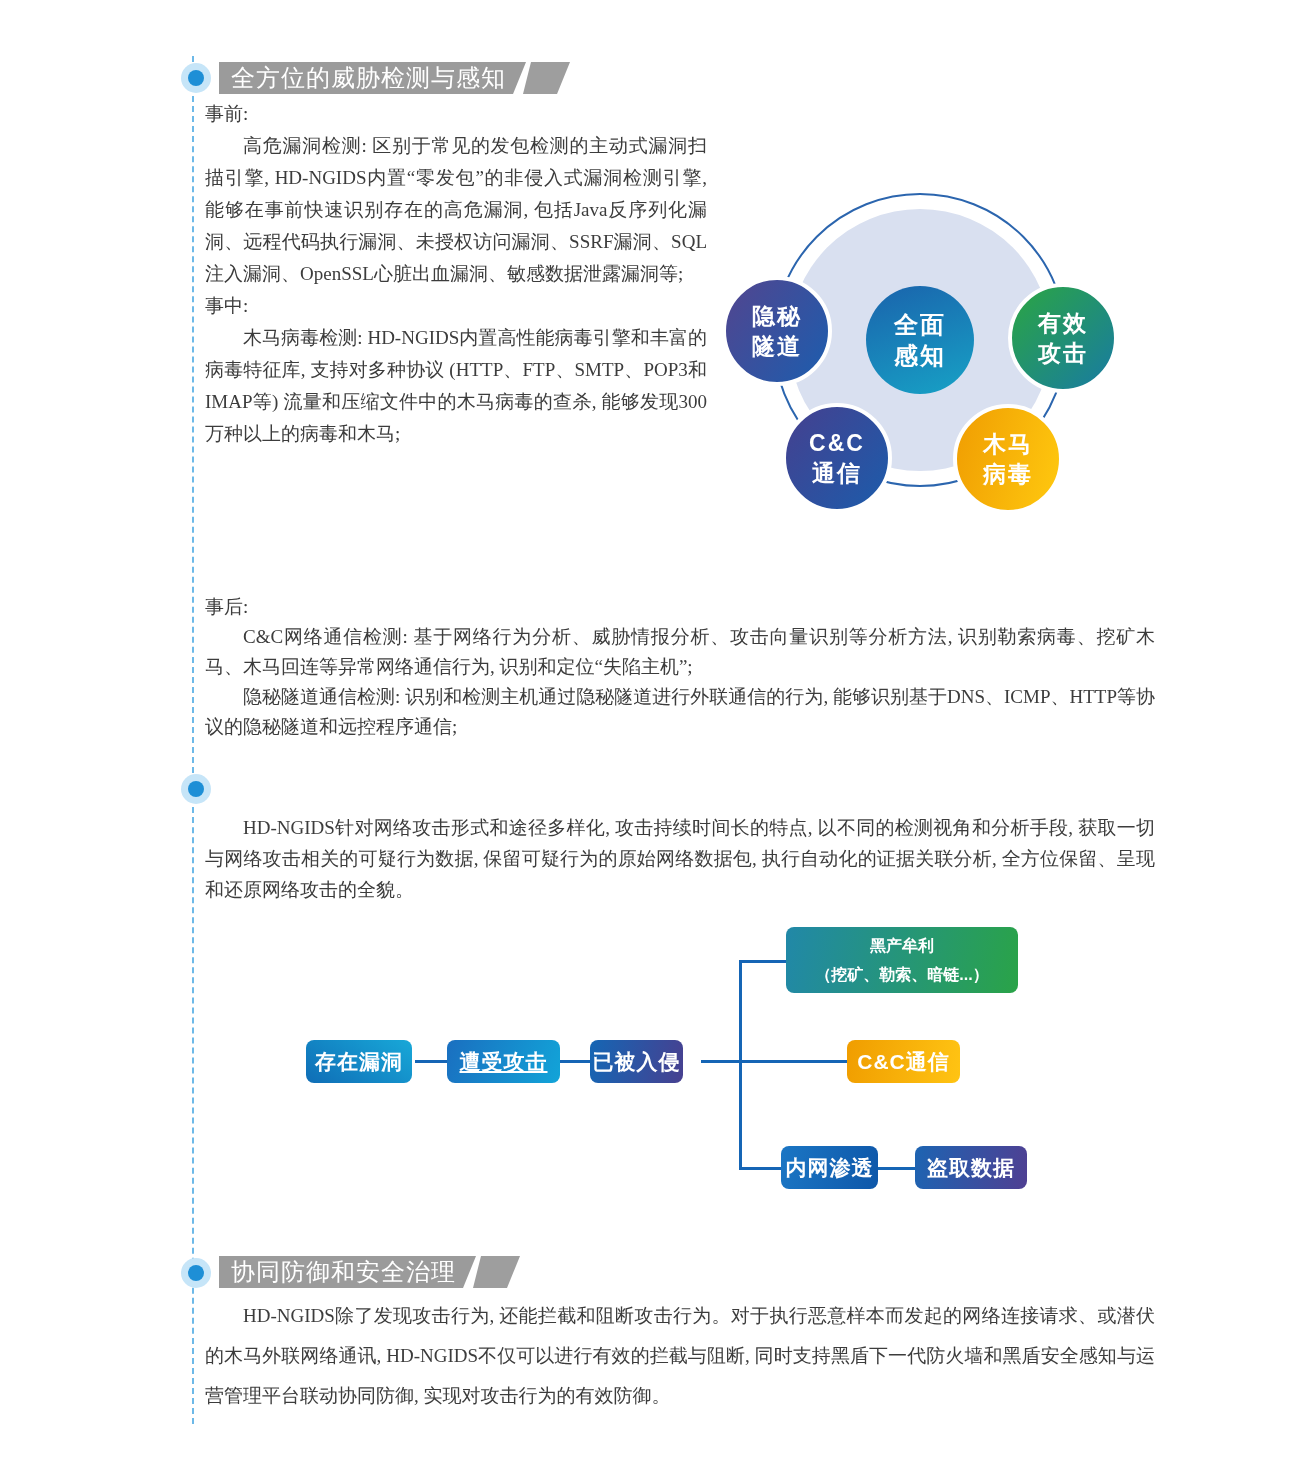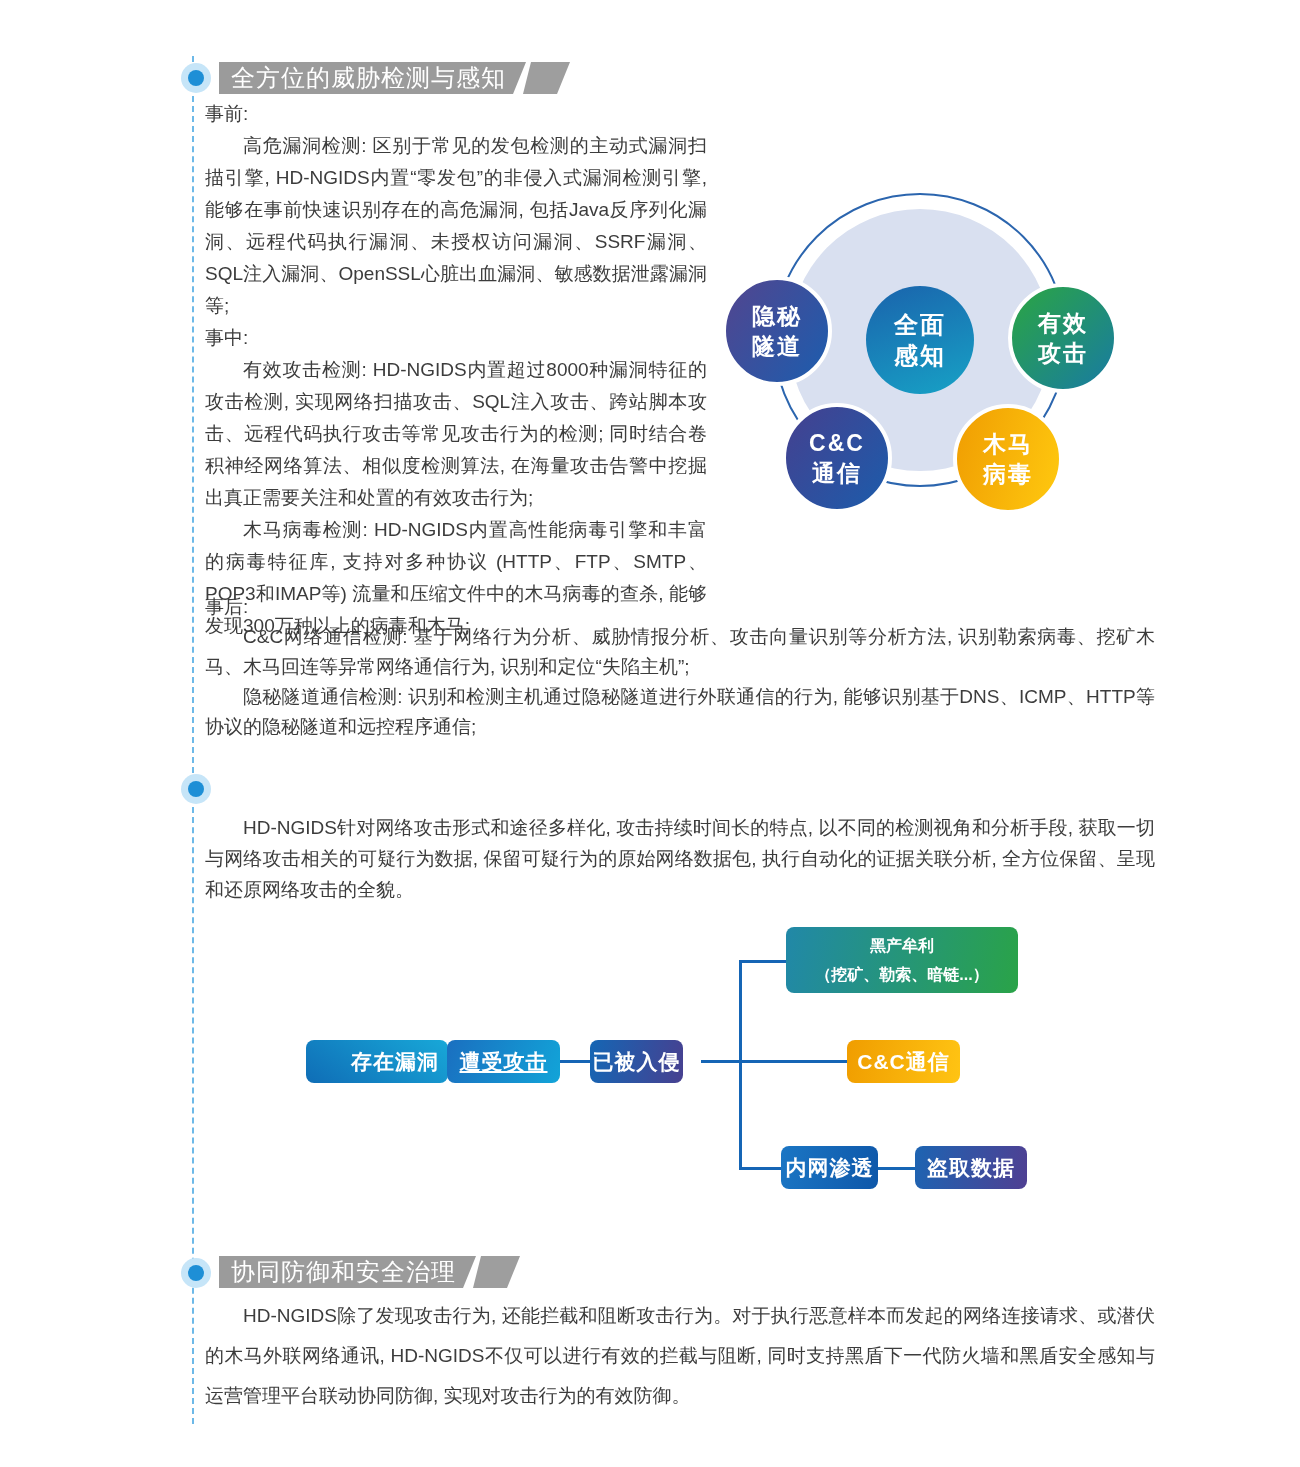--- a/index.html
+++ b/index.html
@@ -16,21 +16,21 @@
   .banner-main{
     background:#9b9b9b;color:#ffffff;font-size:24px;line-height:32px;
     padding:0 20px 0 12px;letter-spacing:1px;
     clip-path:polygon(0 0,100% 0,calc(100% - 13px) 100%,0 100%);
   }
   .banner-tail{
     width:52px;margin-left:-8px;background:#9e9e9e;
     clip-path:polygon(13px 0,100% 0,calc(100% - 13px) 100%,5px 100%);
   }
   
-  .txt{position:absolute;font-size:19px;color:#3c3c3c;text-align:justify;}
+  .txt{position:absolute;font-size:19px;color:#3c3c3c;text-align:justify;font-family:Liberation Serif, serif;}
   .txt p{margin:0;text-indent:2em;}
   .txt .phase{text-indent:0;}
   .narrow{left:205px;top:98px;width:502px;line-height:32px;}
   .wide1{left:205px;top:592px;width:950px;line-height:30px;}
   .wide2{left:205px;top:812px;width:950px;line-height:31px;}
   .wide3{left:205px;top:1296px;width:950px;line-height:40px;}
   
   .diagram{position:absolute;left:640px;top:120px;width:510px;height:450px;}
   .orbit-ring{position:absolute;left:133px;top:73px;width:294px;height:294px;border:2px solid #2b65ae;border-radius:50%;box-sizing:border-box;}
   .base-circle{position:absolute;left:149px;top:89px;width:262px;height:262px;border-radius:50%;background:#d9e0f0;}
@@ -81,21 +81,20 @@
 
   <div class="banner" style="left:219px;top:62px;">
     <div class="banner-main">全方位的威胁检测与感知</div>
     <div class="banner-tail"></div>
   </div>
 
   <div class="txt narrow">
     <p class="phase">事前:</p>
     <p>高危漏洞检测: 区别于常见的发包检测的主动式漏洞扫描引擎, HD-NGIDS内置“零发包”的非侵入式漏洞检测引擎, 能够在事前快速识别存在的高危漏洞, 包括Java反序列化漏洞、远程代码执行漏洞、未授权访问漏洞、SSRF漏洞、SQL注入漏洞、OpenSSL心脏出血漏洞、敏感数据泄露漏洞等;</p>
     <p class="phase">事中:</p>
-    <p>有效攻击检测: HD-NGIDS内置超过8000种漏洞特征的攻击检测, 实现网络扫描攻击、SQL注入攻击、跨站脚本攻击、远程代码执行攻击等常见攻击行为的检测; 同时结合卷积神经网络算法、相似度检测算法, 在海量攻击告警中挖掘出真正需要关注和处置的有效攻击行为;</p>
     <p>木马病毒检测: HD-NGIDS内置高性能病毒引擎和丰富的病毒特征库, 支持对多种协议 (HTTP、FTP、SMTP、POP3和IMAP等) 流量和压缩文件中的木马病毒的查杀, 能够发现300万种以上的病毒和木马;</p>
   </div>
 
   <div class="txt wide1">
     <p class="phase">事后:</p>
     <p>C&amp;C网络通信检测: 基于网络行为分析、威胁情报分析、攻击向量识别等分析方法, 识别勒索病毒、挖矿木马、木马回连等异常网络通信行为, 识别和定位“失陷主机”;</p>
     <p>隐秘隧道通信检测: 识别和检测主机通过隐秘隧道进行外联通信的行为, 能够识别基于DNS、ICMP、HTTP等协议的隐秘隧道和远控程序通信;</p>
   </div>
 
   <div class="diagram">
@@ -119,21 +118,21 @@
 
   <div>
     <div class="conn h" style="left:415px;top:1060px;width:34px;"></div>
     <div class="conn h" style="left:558px;top:1060px;width:34px;"></div>
     <div class="conn h" style="left:701px;top:1060px;width:148px;"></div>
     <div class="conn v" style="left:739px;top:960px;height:210px;"></div>
     <div class="conn h" style="left:739px;top:960px;width:49px;"></div>
     <div class="conn h" style="left:739px;top:1167px;width:44px;"></div>
     <div class="conn h" style="left:876px;top:1167px;width:41px;"></div>
 
-    <div class="fbox grad-f1" style="left:306px;top:1040px;width:106px;height:43px;padding-left:36px;">存在漏洞</div>
+    <div class="fbox grad-f1" style="left:306px;top:1040px;width:106px;height:43px;">存在漏洞</div>
     <div class="fbox grad-f2" style="left:447px;top:1040px;width:113px;height:43px;">遭受攻击</div>
     <div class="fbox grad-f3" style="left:590px;top:1040px;width:93px;height:43px;">已被入侵</div>
     <div class="fbox big grad-f4" style="left:786px;top:927px;width:232px;height:66px;">黑产牟利
 （挖矿、勒索、暗链...）</div>
     <div class="fbox grad-f5" style="left:847px;top:1040px;width:113px;height:43px;">C&amp;C通信</div>
     <div class="fbox grad-f6" style="left:781px;top:1146px;width:97px;height:43px;">内网渗透</div>
     <div class="fbox grad-f7" style="left:915px;top:1146px;width:112px;height:43px;">盗取数据</div>
   </div>
 
   <div class="banner" style="left:219px;top:1256px;">

